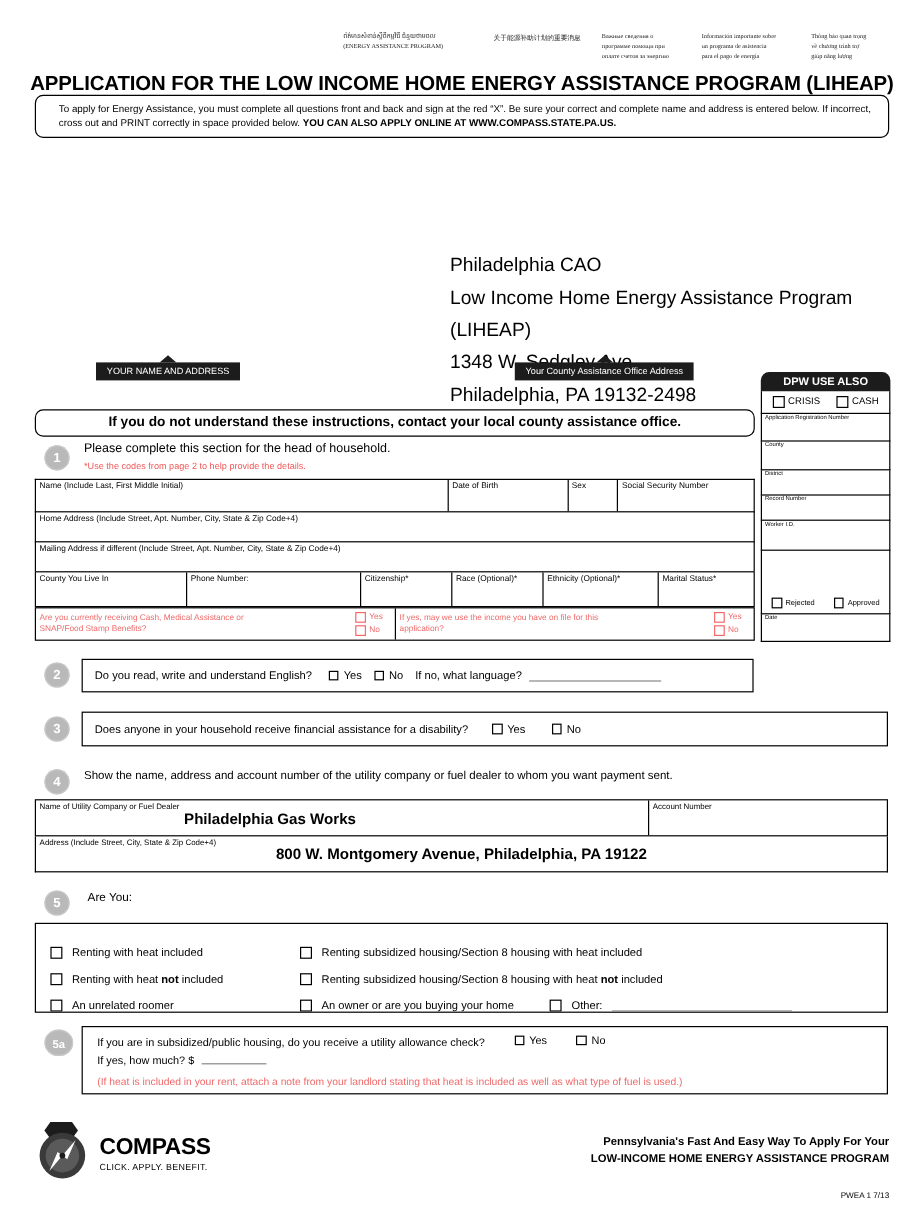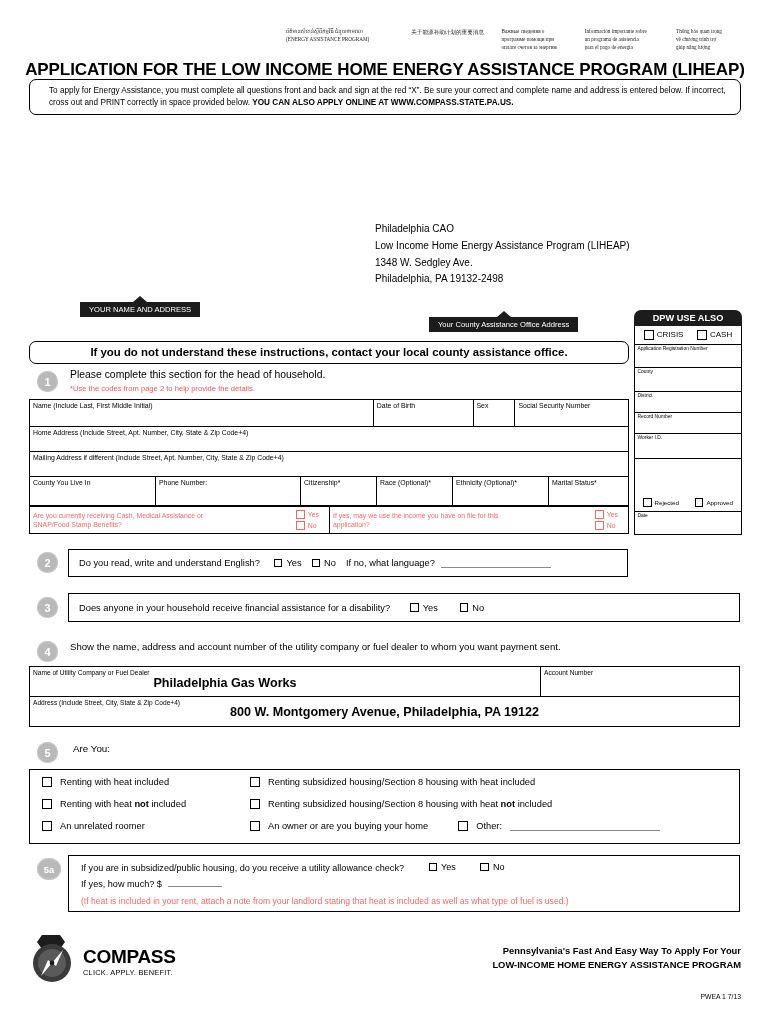--- a/index.html
+++ b/index.html
@@ -55,23 +55,22 @@
     padding: 5px 9px 5px 19px;
     font-size: 8.2px;
     line-height: 1.45;
   }
   .instr-box b { font-weight: bold; }
 
   
   .cao-address {
     position: absolute;
     left: 375px; top: 209px;
-    font-size: 10px;
+    font-size: 16px;
     line-height: 1.68;
-    margin-top: 12px;
   }
 
   
   .callout {
     position: absolute;
     background: #1c1c1c;
     color: #fff;
     font-size: 7.6px;
     padding: 3px 9px 3px 9px;
     white-space: nowrap;
@@ -80,21 +79,21 @@
     content: "";
     position: absolute;
     top: -6px;
     left: 50%;
     margin-left: -7px;
     border-left: 7px solid transparent;
     border-right: 7px solid transparent;
     border-bottom: 6px solid #1c1c1c;
   }
   #callout-name { left: 80px; top: 302px; }
-  #callout-cao  { left: 429px; top: 302px; margin-top: 15px; }
+  #callout-cao  { left: 429px; top: 302px; }
 
   
   .dpw {
     position: absolute;
     left: 634px; top: 310px;
     width: 108px;
     box-sizing: border-box;
   }
   .dpw-head {
     background: #1c1c1c;
@@ -304,21 +303,21 @@
   #badge-5 { left: 37px; top: 742px; }
   .s5-title { position: absolute; left: 73px; top: 743px; font-size: 9.8px; }
   .s5-box {
     position: absolute;
     left: 29px; top: 769px;
     width: 711px; height: 75px;
     border: 1.3px solid #000;
     box-sizing: border-box;
     padding: 7px 0 0 12px;
   }
-  .s5-line { display: flex; align-items: flex-start; height: 22px; font-size: 9.3px; }
+  .s5-line { display: flex; align-items: flex-end; height: 22px; font-size: 9.3px; }
   .s5-c1 { width: 208px; display: flex; align-items: center; gap: 8px; }
   .s5-c2 { display: flex; align-items: center; gap: 8px; }
   .s5-other { display: flex; align-items: center; gap: 8px; margin-left: 30px; }
 
   
   #badge-5a { left: 37px; top: 858px; width: 24px; height: 22px; }
   .s5a-box {
     position: absolute;
     left: 68px; top: 855px;
     width: 672px; height: 57px;

